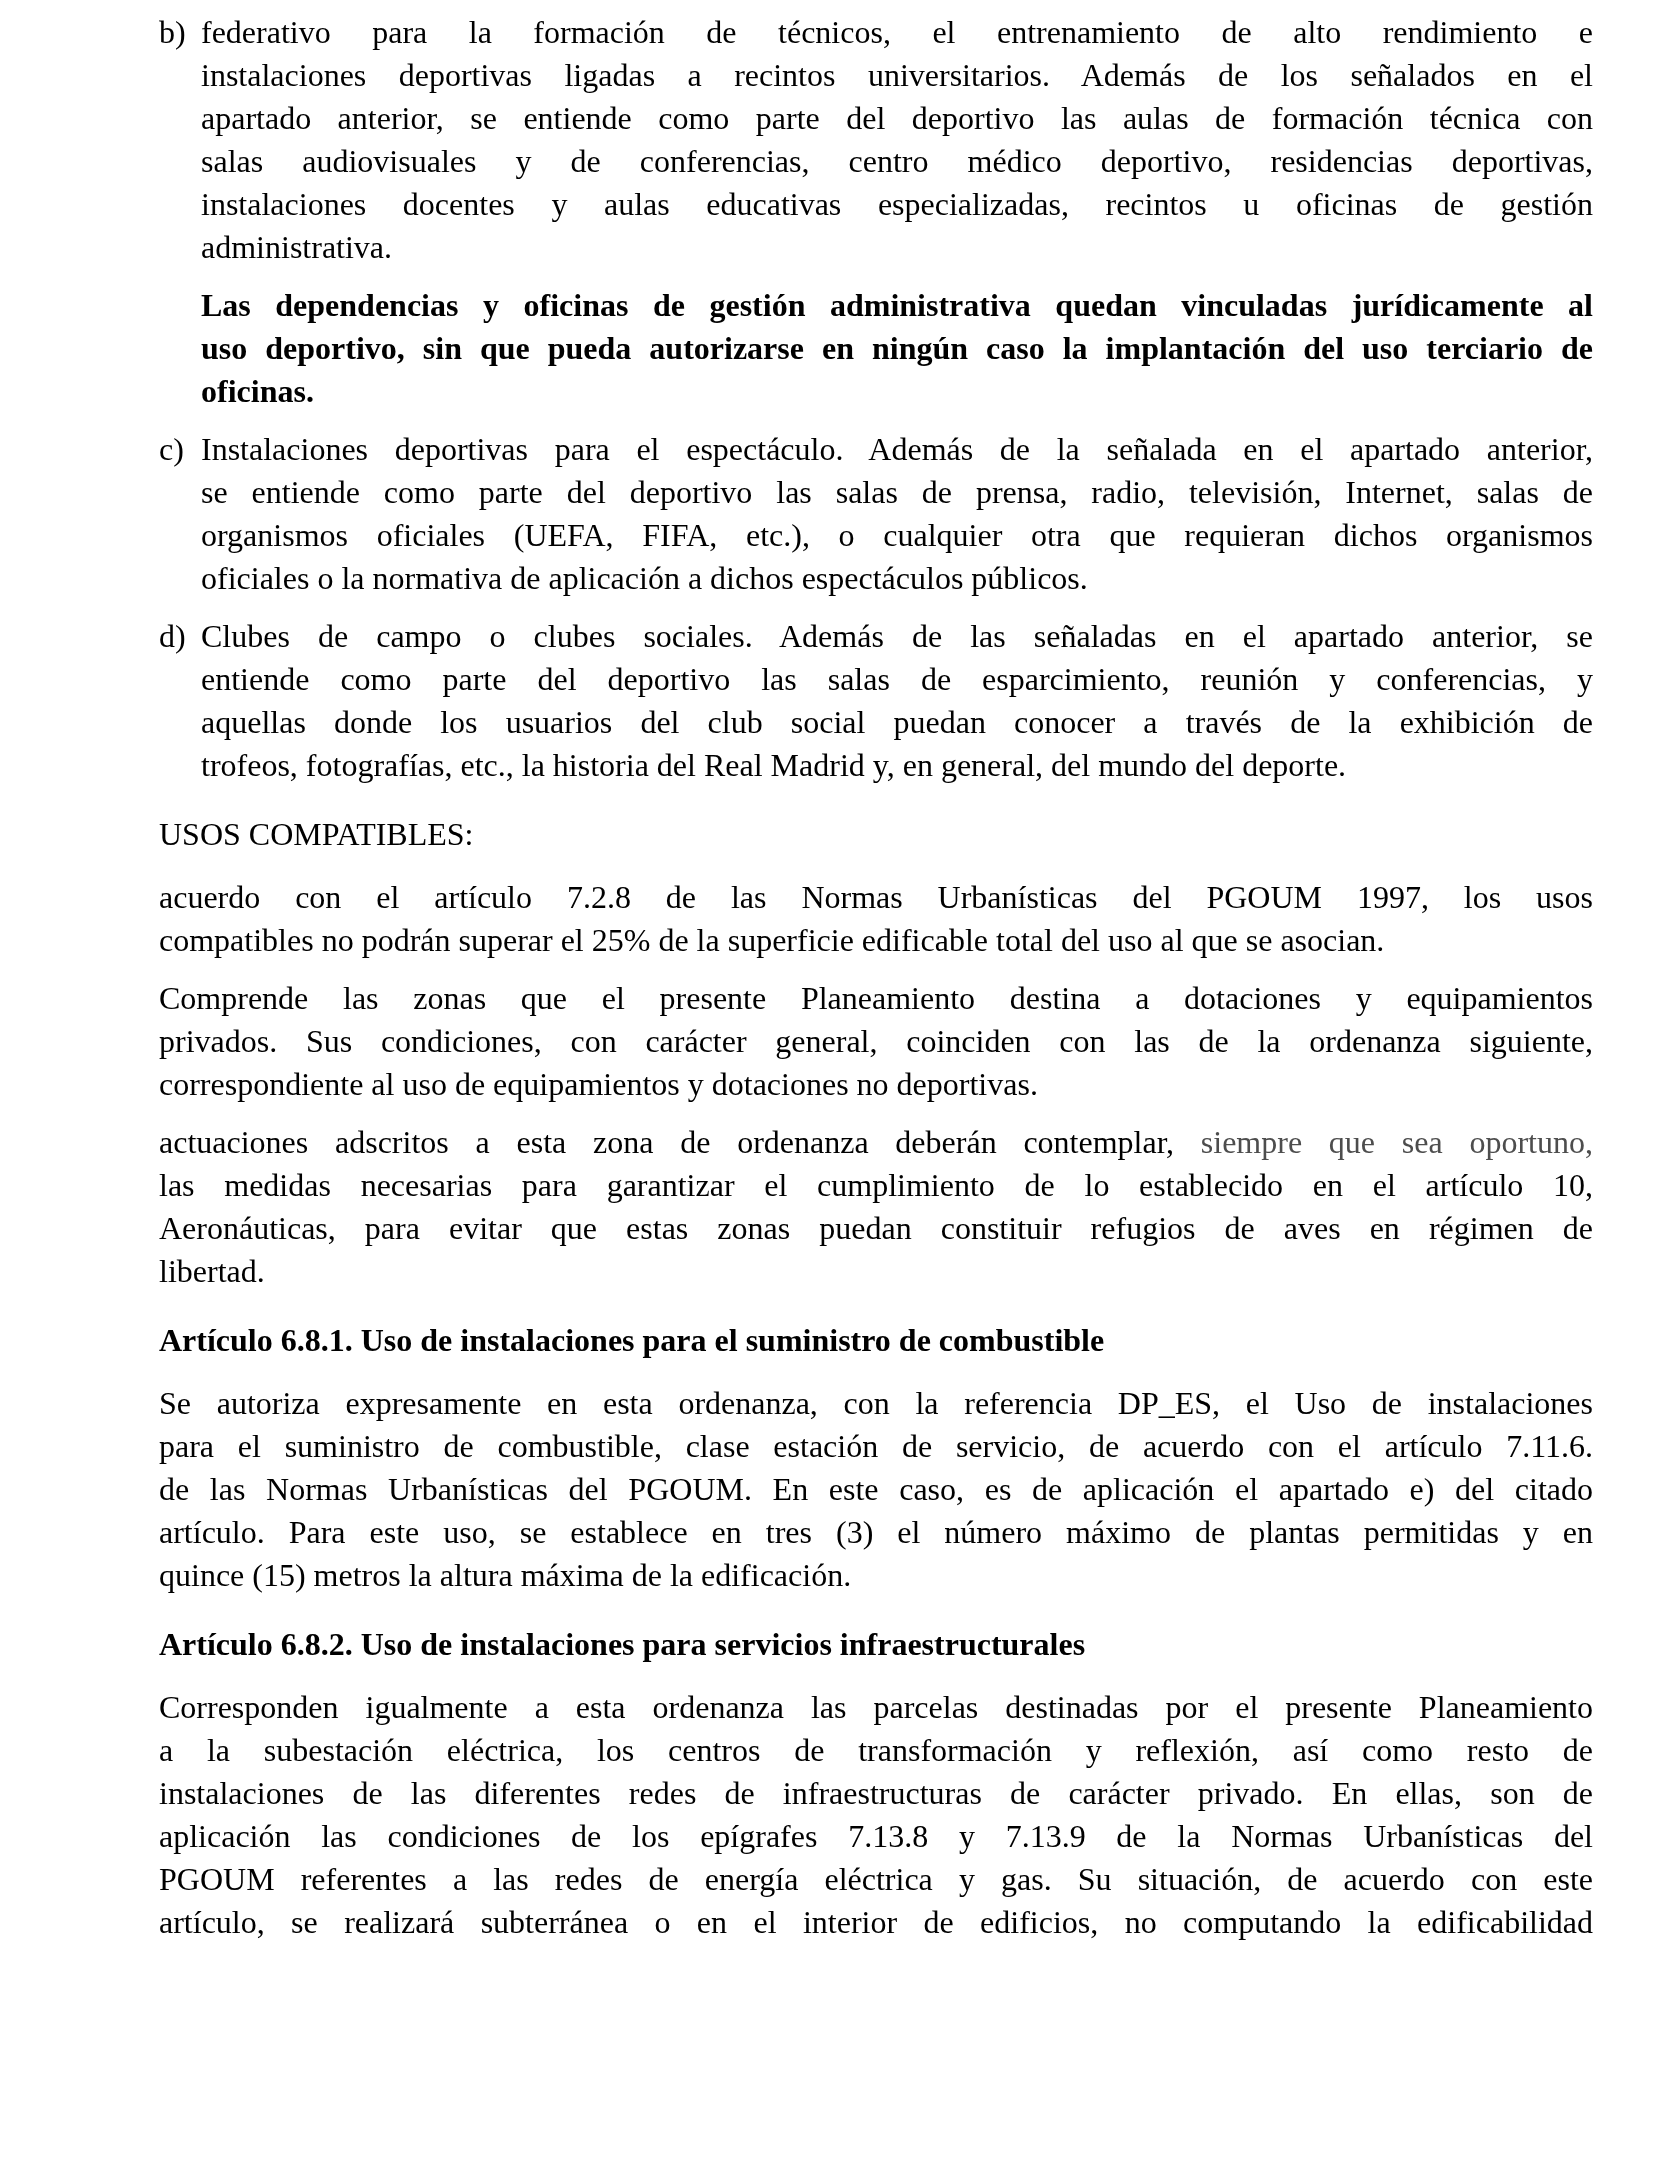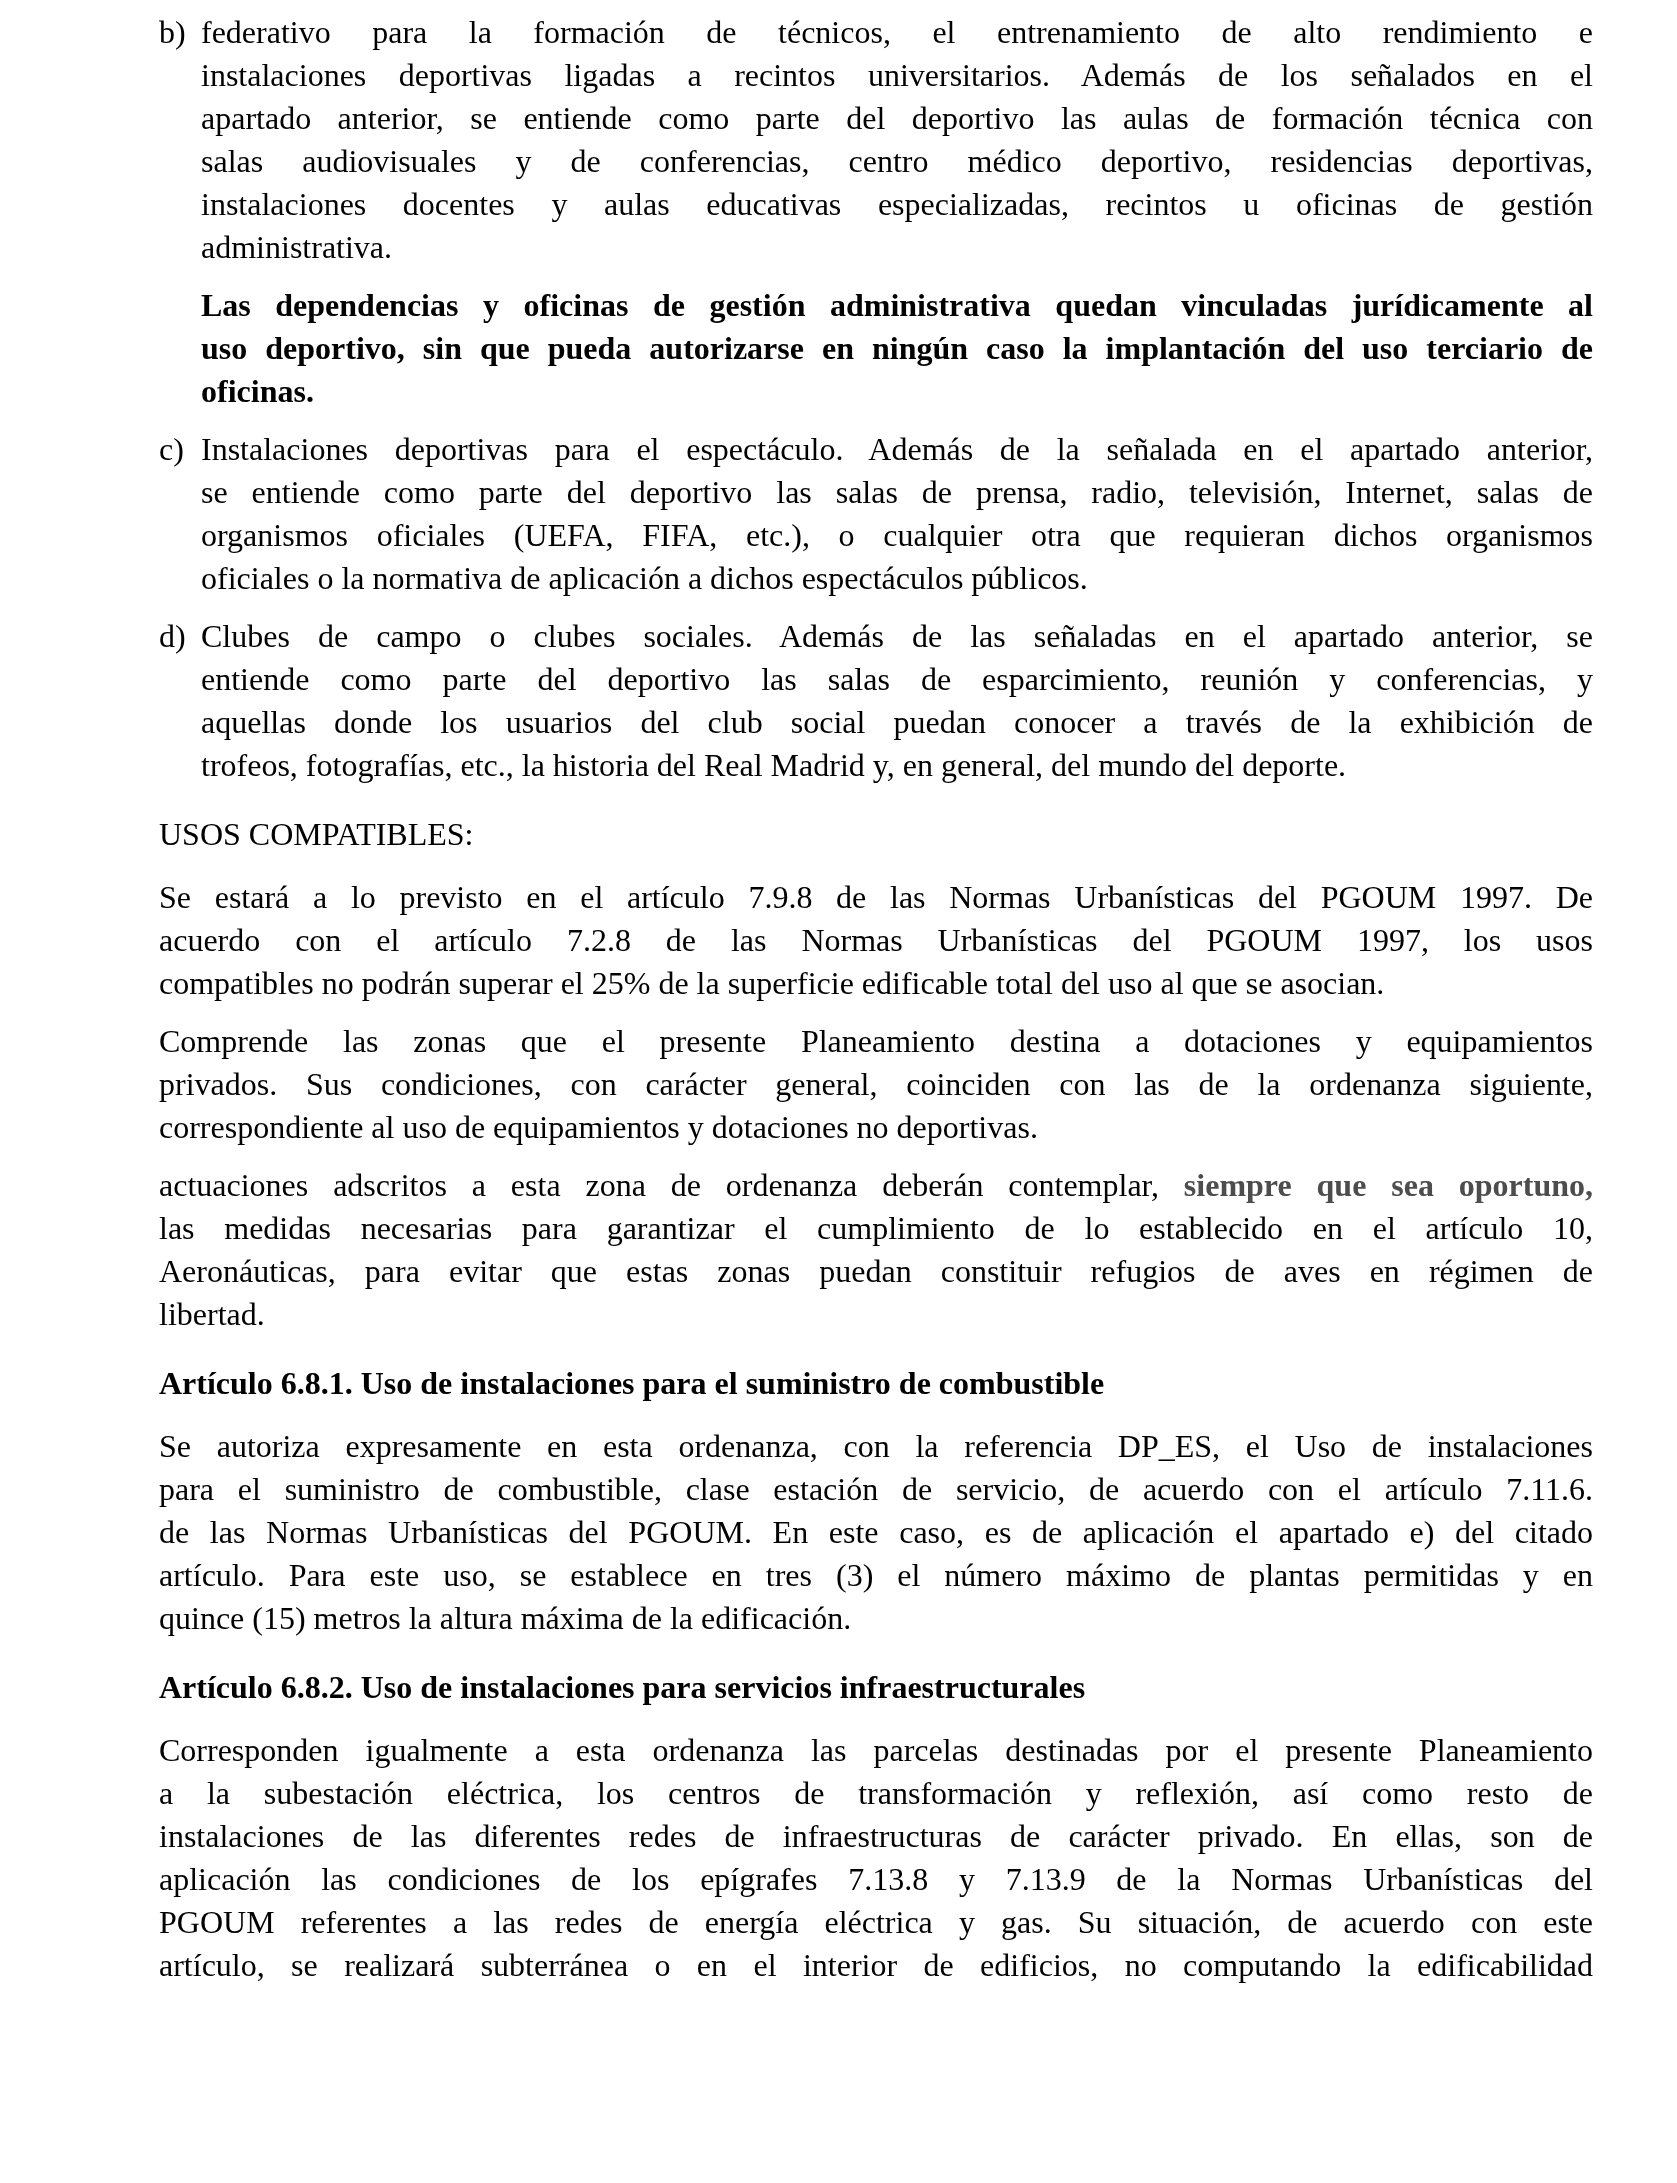--- a/index.html
+++ b/index.html
@@ -38,21 +38,21 @@
   .list-item {
     position: relative;
     padding-left: 42px;
   }
   .marker {
     position: absolute;
     left: 0;
     top: 0;
   }
   .paragraph.indent { margin-left: 42px; font-weight: bold; }
-  .muted { color: #4d4d4d; font-weight: bold; }
+  .muted { color: #4d4d4d; }
 </style>
 </head>
 <body>
 
 <div class="page">
     <div class="block list-item">
       <span class="marker">b)</span>
       <div class="line">federativo para la formación de técnicos, el entrenamiento de alto rendimiento e</div>
       <div class="line">instalaciones deportivas ligadas a recintos universitarios.  Además de los señalados en el</div>
       <div class="line">apartado anterior, se entiende como parte del deportivo las aulas de formación técnica con</div>
@@ -74,21 +74,20 @@
     </div>
     <div class="block list-item">
       <span class="marker">d)</span>
       <div class="line">Clubes de campo o clubes sociales.  Además de las señaladas en el apartado anterior, se</div>
       <div class="line">entiende como parte del deportivo las salas de esparcimiento, reunión y conferencias, y</div>
       <div class="line">aquellas donde los usuarios del club social puedan conocer a través de la exhibición de</div>
       <div class="line last">trofeos, fotografías, etc., la historia del Real Madrid y, en general, del mundo del deporte.</div>
     </div>
     <div class="block heading">USOS COMPATIBLES:</div>
     <div class="block paragraph">
-      <div class="line">Se estará a lo previsto en el artículo 7.9.8 de las Normas Urbanísticas del PGOUM 1997. De</div>
       <div class="line">acuerdo con el artículo 7.2.8 de las Normas Urbanísticas del PGOUM 1997, los usos</div>
       <div class="line last">compatibles no podrán superar el 25% de la superficie edificable total del uso al que se asocian.</div>
     </div>
     <div class="block paragraph">
       <div class="line">Comprende las zonas que el presente Planeamiento destina a dotaciones y equipamientos</div>
       <div class="line">privados. Sus condiciones, con carácter general, coinciden con las de la ordenanza siguiente,</div>
       <div class="line last">correspondiente al uso de equipamientos y dotaciones no deportivas.</div>
     </div>
     <div class="block paragraph">
       <div class="line"><span>actuaciones adscritos a esta zona de ordenanza deberán contemplar, </span><span class="muted">siempre que sea oportuno,</span></div>

